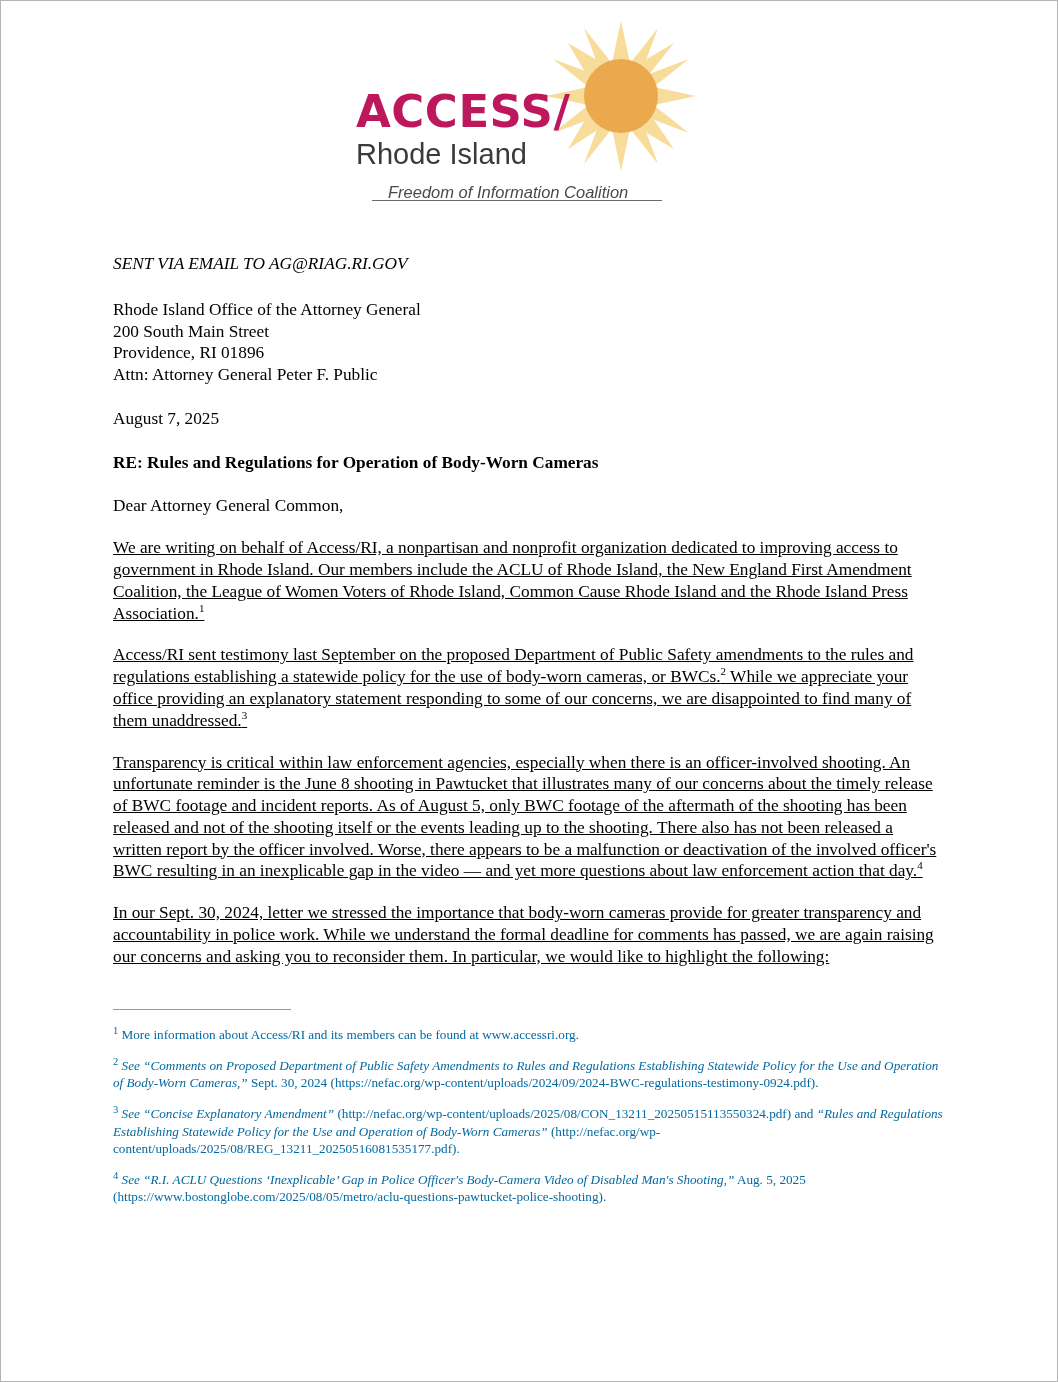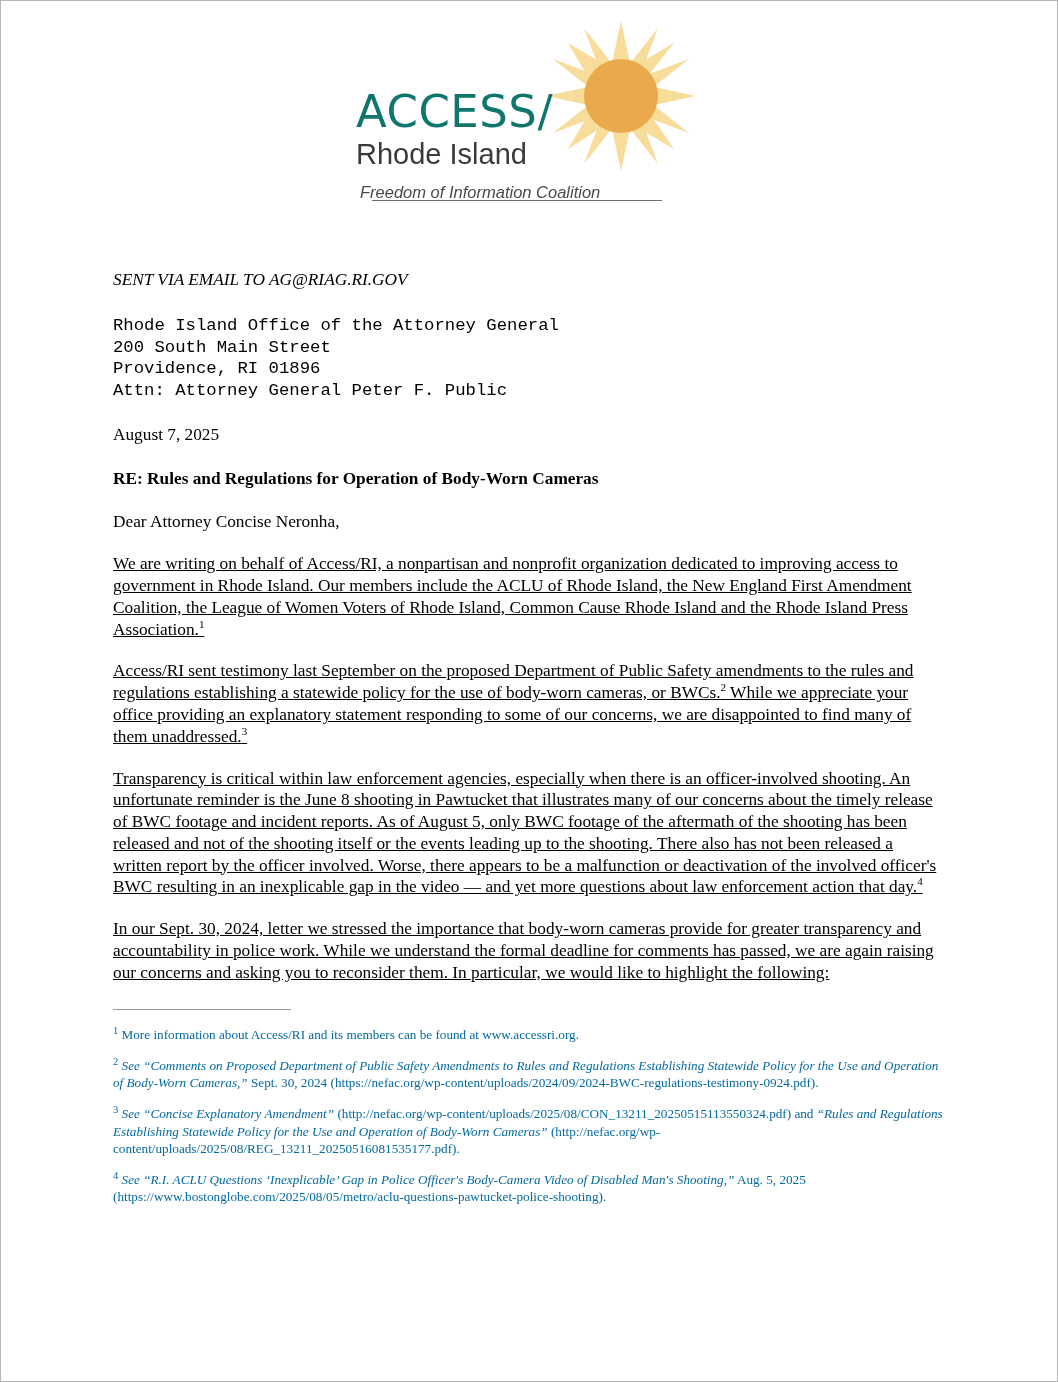--- a/index.html
+++ b/index.html
@@ -41,69 +41,68 @@
   }
   .logo-text {
     position: absolute;
     left: 0;
     top: 70px;
     width: 320px;
     text-align: left;
   }
   .logo-access {
     font-family: "DejaVu Sans", sans-serif;
-    font-weight: normal;
+    font-weight: bold;
     font-size: 45px;
     letter-spacing: 0.5px;
-    color: #0f766e;
+    color: #be185d;
     line-height: 1;
   }
   .logo-ri {
     font-family: "Liberation Sans", sans-serif;
     font-size: 29px;
     color: #3a3a3a;
     line-height: 1.15;
     margin-top: 4px;
   }
   .logo-tag {
     font-family: "Liberation Sans", sans-serif;
     font-style: italic;
     font-size: 16.5px;
     color: #4a4a4a;
     margin-top: 12px;
-    margin-left: 4px;
+    margin-left: 32px;
   }
   .rule-under-logo {
     position: absolute;
     left: 16px;
     top: 181px;
     width: 290px;
     border-top: 1.2px solid #6b6b6b;
   }
   .body-area {
     position: absolute;
     left: 112px;
-    top: 268px;
+    top: 252px;
     width: 830px;
   }
   .letter p {
     margin: 0 0 17px 0;
     font-size: 17.3px;
     line-height: 1.26;
     color: #000;
     text-align: left;
   }
   .italic-head {
     font-style: italic;
     margin-bottom: 24px !important;
   }
   .addr {
     margin-bottom: 22px !important;
     line-height: 1.3;
-    font-family: Liberation Mono, monospace;
   }
   .re-line {
     font-weight: bold;
     margin-bottom: 22px !important;
   }
   .date-line {
     margin-bottom: 22px !important;
   }
   .salutation {
     margin-bottom: 20px !important;
@@ -188,21 +187,21 @@
       <span>Rhode Island Office of the Attorney General</span><br>
       <span>200 South Main Street</span><br>
       <span>Providence, RI 01896</span><br>
       <span>Attn: Attorney General Peter F. Public</span>
     </p>
 
     <p class="date-line">August 7, 2025</p>
 
     <p class="re-line">RE: Rules and Regulations for Operation of Body-Worn Cameras</p>
 
-    <p class="salutation">Dear Attorney Concise Neronha,</p>
+    <p class="salutation">Dear Attorney General Common,</p>
 
     <p class="para">
       <span>We are writing on behalf of Access/RI, a nonpartisan and nonprofit organization dedicated to improving access to government in Rhode Island. Our members include the ACLU of Rhode Island, the New England First Amendment Coalition, the League of Women Voters of Rhode Island, Common Cause Rhode Island and the Rhode Island Press Association.</span><sup>1</sup>
     </p>
 
     <p class="para">
       <span>Access/RI sent testimony last September on the proposed Department of Public Safety amendments to the rules and regulations establishing a statewide policy for the use of body-worn cameras, or BWCs.</span><sup>2</sup><span> While we appreciate your office providing an explanatory statement responding to some of our concerns, we are disappointed to find many of them unaddressed.</span><sup>3</sup>
     </p>
 
     <p class="para">

